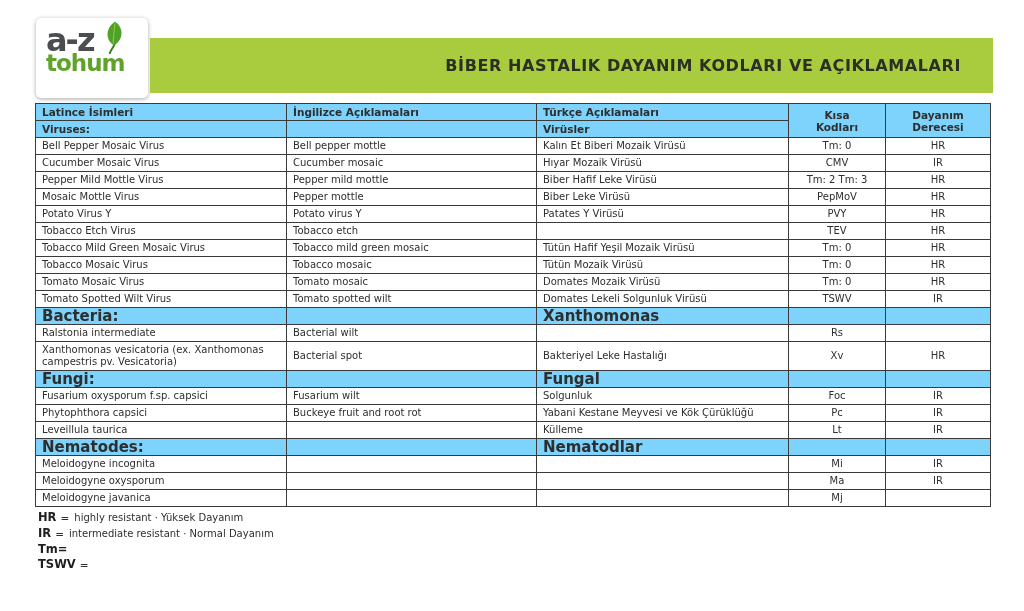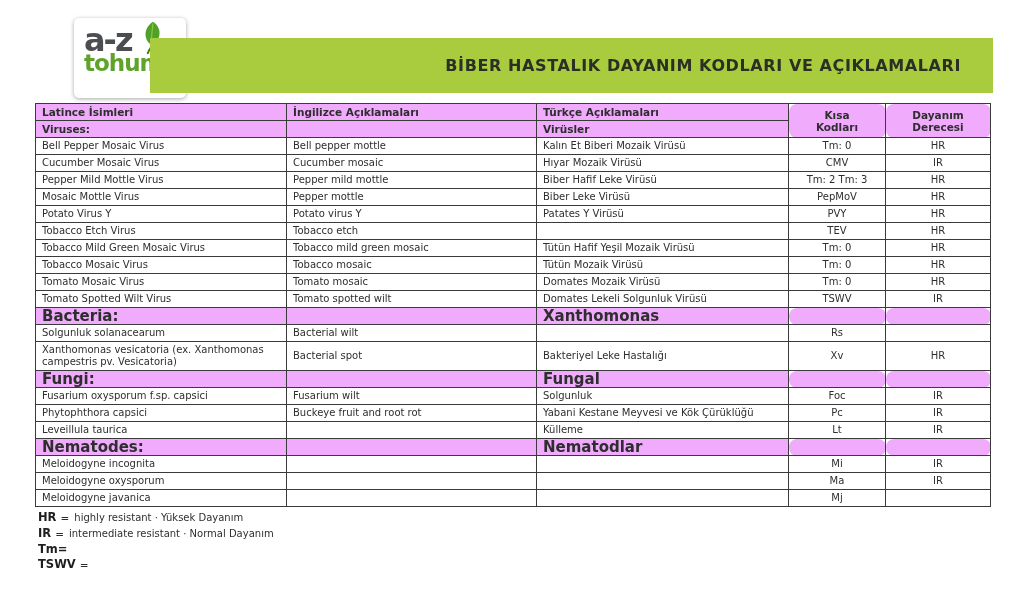--- a/index.html
+++ b/index.html
@@ -3,43 +3,43 @@
 <meta charset="utf-8">
 <style>
   * { margin:0; padding:0; box-sizing:border-box; }
   html,body { width:1024px; height:611px; background:#ffffff; overflow:hidden;
               font-family:"DejaVu Sans", sans-serif; }
   .page { position:relative; width:1024px; height:611px; background:#fff; }
 
   
   .logo { position:absolute; left:36px; top:18px; width:112px; height:80px;
           background:#fff; border-radius:5px; box-shadow:0 1px 4px rgba(0,0,0,.35);
-          padding:6px 8px 4px 10px;margin-left:38px; }
+          padding:6px 8px 4px 10px; }
   .logo-top { display:flex; align-items:flex-start; line-height:1; }
   .logo-az { font-size:32px; font-weight:bold; color:#4b4d50; letter-spacing:-2px; }
   .leaf { width:34px; height:34px; margin-left:-2px; margin-top:-4px; }
   .logo-tohum { font-size:23px; font-weight:bold; color:#5fa32b; letter-spacing:-1px;
                 margin-top:-6px; }
 
   
   .title-bar { position:absolute; left:150px; top:38px; width:843px; height:55px;
                background:#a8cc3d; display:flex; align-items:center;
                justify-content:flex-end; padding-right:32px; }
   .title-bar h1 { font-size:16px; font-weight:bold; color:#2b2f24; letter-spacing:.6px; }
 
   
   .table-wrap { position:absolute; left:35px; top:103px; width:955px; }
   table { border-collapse:collapse; table-layout:fixed; width:955px; }
   th, td { border:1px solid #3a3a3a; padding:2px 6px; font-size:10px;
            color:#2e2e2e; line-height:12px; vertical-align:middle; }
   th { font-weight:bold; font-size:10.5px; height:17px; }
   td { height:16px; }
-  .g { background:#f0abfc; }
+  .g { background:#7dd3fc; }
   .l { text-align:left; }
-  .c { text-align:center;border-radius:8px; }
+  .c { text-align:center; }
   .sec { font-weight:bold; font-size:15px; height:17px; }
 
   
   .legend { position:absolute; left:38px; top:512px; width:950px; }
   .legend-row { display:flex; align-items:flex-start; margin-bottom:4px;
                 font-size:10px; color:#2e2e2e; line-height:12px; }
   .legend .term { font-weight:bold; font-size:11.5px; color:#1e1e1e; line-height:11px; }
   .legend .sep  { margin:0 5px 0 4px; font-size:10.5px; }
   .legend .txt div { margin-bottom:2px; }
 </style>
@@ -165,21 +165,21 @@
             <td class="c">IR</td>
           </tr>
           <tr>
             <td class="g sec l">Bacteria:</td>
             <td class="g sec l"></td>
             <td class="g sec l">Xanthomonas</td>
             <td class="g sec c"></td>
             <td class="g sec c"></td>
           </tr>
           <tr>
-            <td class="l">Solgunluk solanacearum</td>
+            <td class="l">Ralstonia intermediate</td>
             <td class="l">Bacterial wilt</td>
             <td class="l"></td>
             <td class="c">Rs</td>
             <td class="c"></td>
           </tr>
           <tr>
             <td class="l">Xanthomonas vesicatoria (ex. Xanthomonas campestris pv. Vesicatoria)</td>
             <td class="l">Bacterial spot</td>
             <td class="l">Bakteriyel Leke Hastalığı</td>
             <td class="c">Xv</td>

